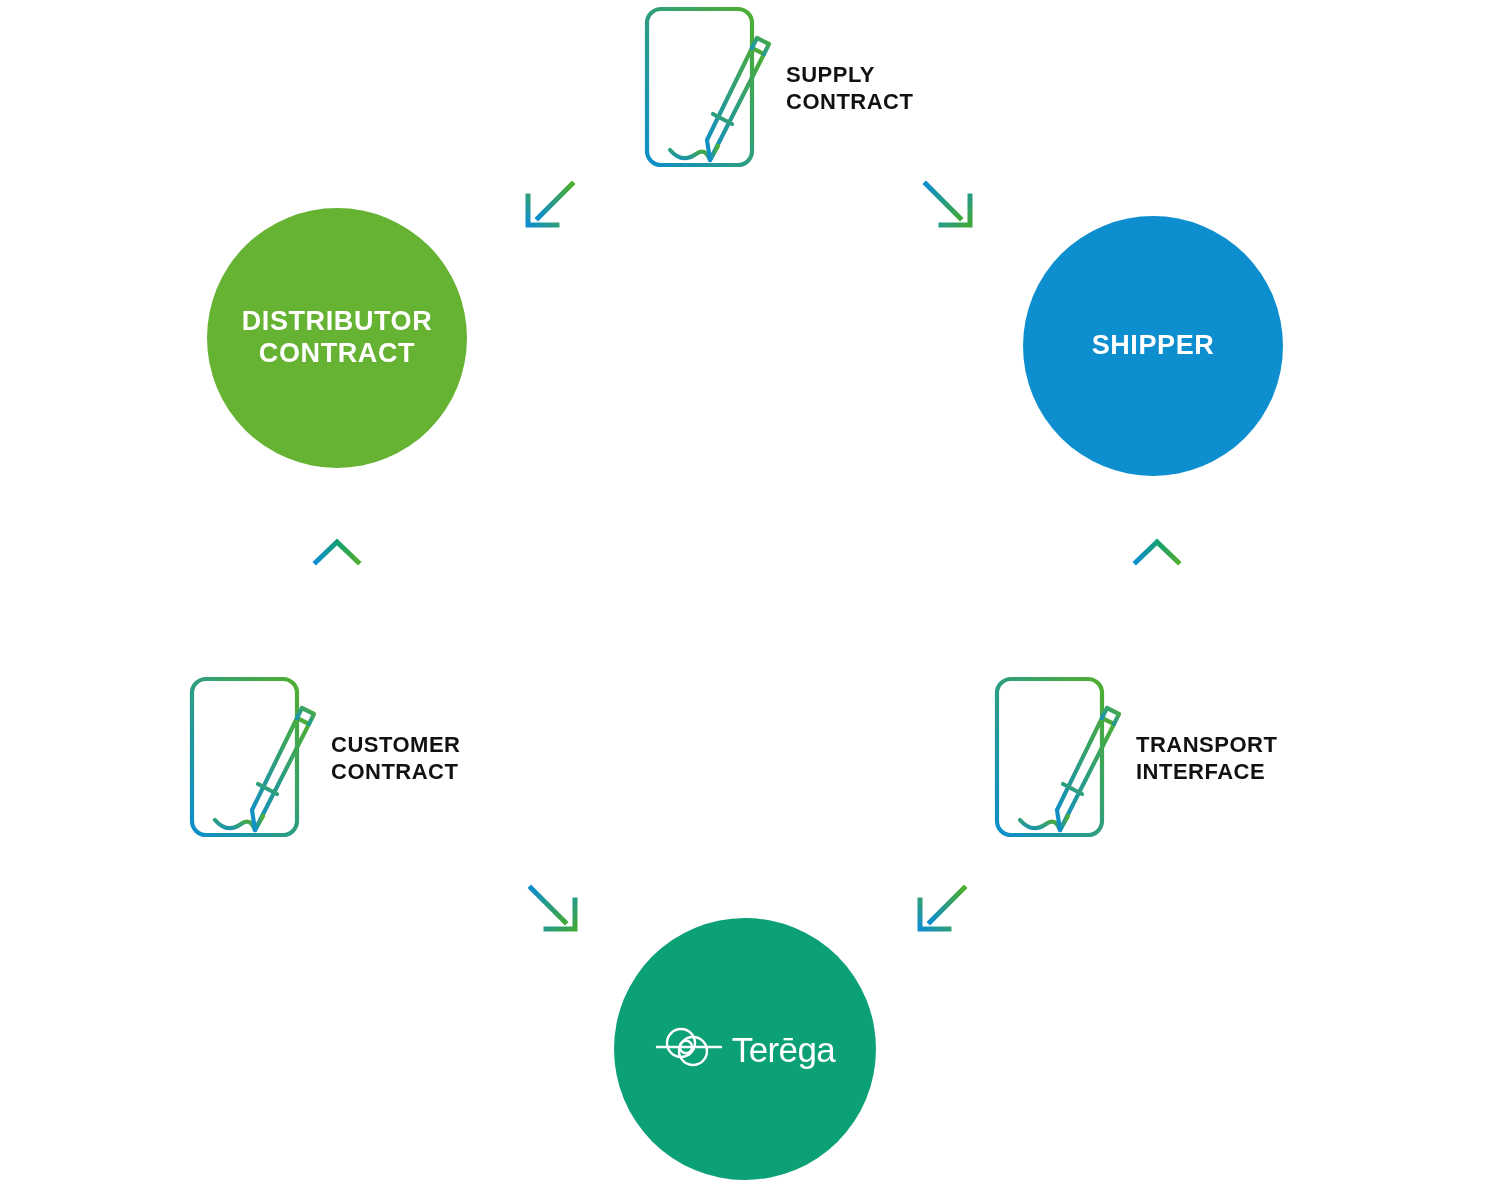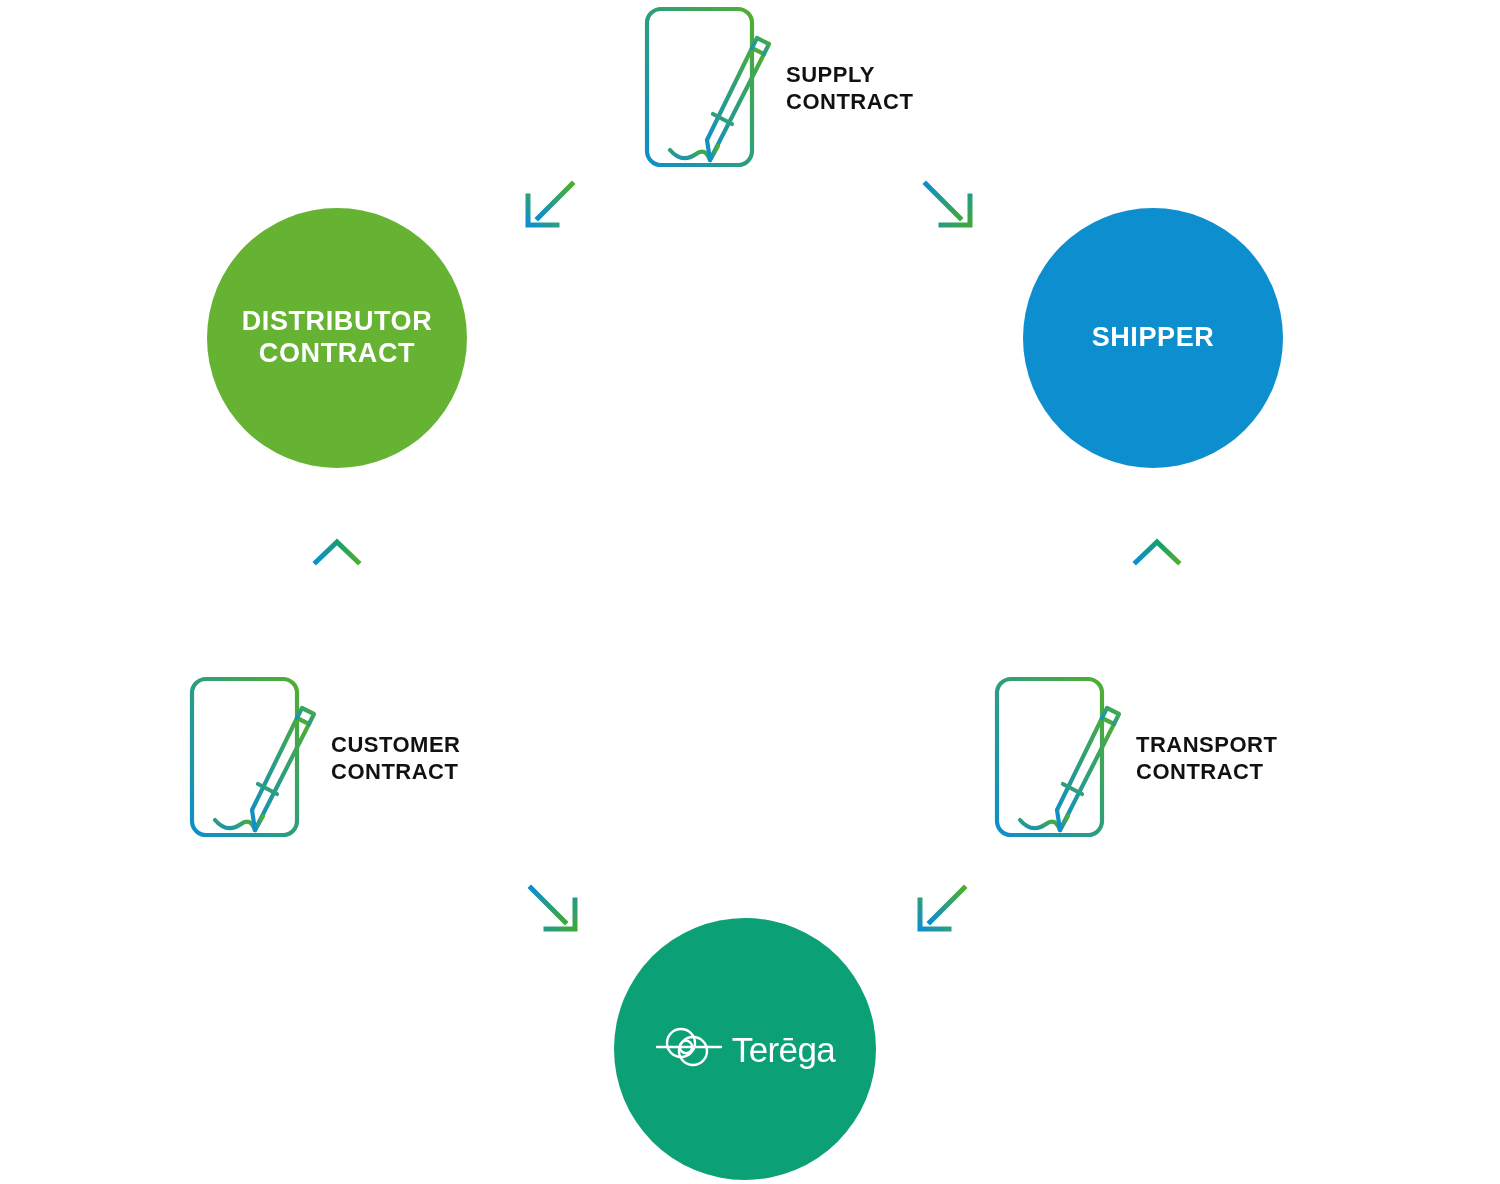--- a/index.html
+++ b/index.html
@@ -34,21 +34,21 @@
     font-size: 27px;
     line-height: 1.18;
     letter-spacing: 0.6px;
     white-space: pre-line;
   }
   #circle-distributor {
     left: 207px; top: 208px; width: 260px; height: 260px;
     background: #66b333;
   }
   #circle-shipper {
-    left: 1023px; top: 208px; width: 260px; height: 260px;
+    left: 1023px; top: 216px; width: 260px; height: 260px;
     background: #0d8ece;
   }
   #circle-terega {
     left: 614px; top: 918px; width: 262px; height: 262px;
     background: #0ca077;
   }
 
   
   .terega-logo {
     display: flex;
@@ -236,21 +236,21 @@
         </g>
         <g fill="none" stroke="url(#gradDiag)" stroke-width="4.2" stroke-linecap="round" stroke-linejoin="round">
           <path d="M70,158 L67,138 L112,46 L124,52 Z"></path>
           <line x1="73" y1="112" x2="92" y2="122"></line>
           <path d="M112,46 L117,36 L129,42 L124,52"></path>
           <path d="M70,158 L78,144"></path>
         </g>
       </svg>
     </span>
     <span class="contract-label">TRANSPORT
-CONTRACT</span>
+INTERFACE</span>
   </div>
 
   <span class="arrow" id="arrow-interface-to-terega">
     <svg width="58" height="58" viewBox="0 0 58 58">
       <g fill="none" stroke="url(#gradArrowDR)" stroke-width="5" stroke-linecap="square" stroke-linejoin="miter">
         <line x1="6" y1="6" x2="40" y2="40"></line>
         <polyline points="21,47 50,47 50,18"></polyline>
       </g>
     </svg>
   </span>

